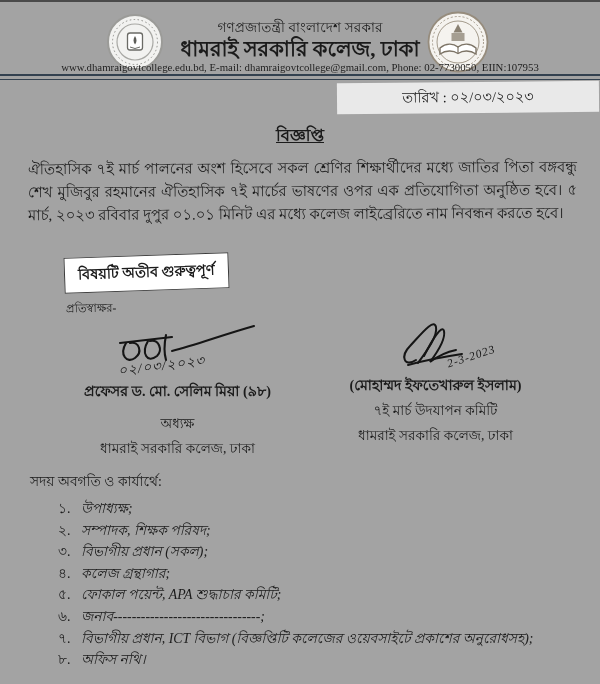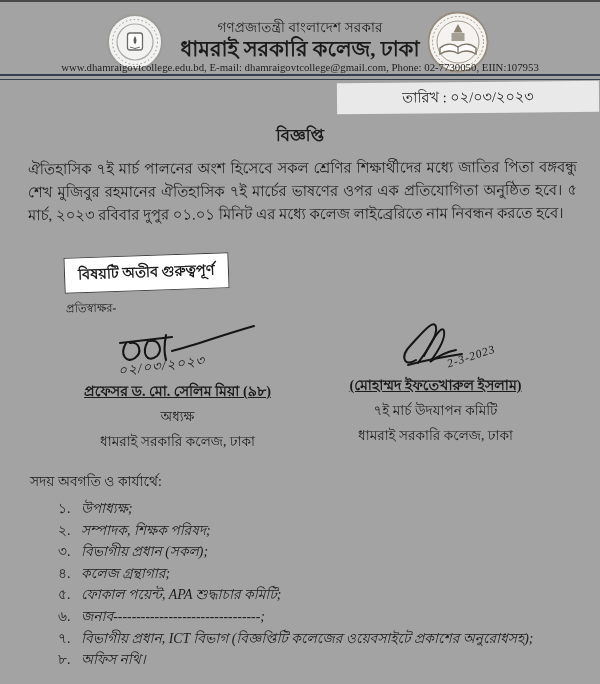--- a/index.html
+++ b/index.html
@@ -15,39 +15,39 @@
   .logo{position:absolute;}
   .logo.left{top:13px;left:106px;}
   .logo.right{top:10px;left:426px;}
   .header-rule{position:absolute;top:74px;left:0;width:600px;height:3px;
     border-top:2.5px solid #33414f;border-bottom:1.5px solid #33414f;}
   
   .date-panel{position:absolute;top:82px;left:337px;width:262px;height:31px;background:#e9e9e9;
     display:flex;align-items:center;justify-content:center;font-size:14.5px;transform:rotate(-0.5deg);}
   
   .notice-title{position:absolute;top:123px;left:0;right:0;text-align:center;font-size:16.5px;
-    font-weight:bold;}
+    font-weight:bold;text-decoration:underline;}
   
   .notice-body{position:absolute;top:157px;left:28px;width:549px;font-size:14.8px;line-height:1.56;
     text-align:justify;transform:rotate(-0.25deg);}
   
   .important-box{position:absolute;top:255px;left:64px;border:1.5px solid #3a3a3a;padding:5px 13px;
     font-size:14.5px;font-weight:bold;transform:rotate(-2deg);background:#fff;}
   .countersign{position:absolute;top:300px;left:66px;font-size:11.5px;transform:rotate(-1deg);text-align:center;}
   
   .sig-block{position:absolute;text-align:center;}
   .sig-block.left{top:322px;left:70px;width:215px;}
   .sig-block.right{top:316px;left:328px;width:215px;}
   .sig-art{position:relative;height:56px;}
   .sig-art svg{display:block;margin:0 auto;}
   .hand-date{position:absolute;font-family:"Liberation Serif",serif;font-style:italic;color:#141414;}
   .sig-block.left .hand-date{left:48px;top:33px;font-size:13.5px;transform:rotate(-7deg);letter-spacing:1px;}
   .sig-block.right .hand-date{left:118px;top:34px;font-size:11.5px;transform:rotate(-18deg);letter-spacing:1px;}
-  .sig-name{font-size:14.2px;font-weight:bold;margin-top:2px;text-decoration:underline;}
-  .sig-role{font-size:13.4px;margin-top:3px;}
+  .sig-name{font-size:14.2px;font-weight:bold;margin-top:2px;}
+  .sig-role{font-size:13.4px;margin-top:10px;}
   .sig-line{font-size:13.6px;margin-top:2px;}
   
   .dist-heading{position:absolute;top:470px;left:30px;font-size:13.8px;}
   .dist-list{position:absolute;top:498px;left:58px;width:520px;font-size:13.8px;}
   .dist-row{display:flex;line-height:21.6px;}
   .dist-num{width:23px;flex:none;}
   .dist-text{flex:1;font-style:italic;}
 </style>
 </head>
 <body>

